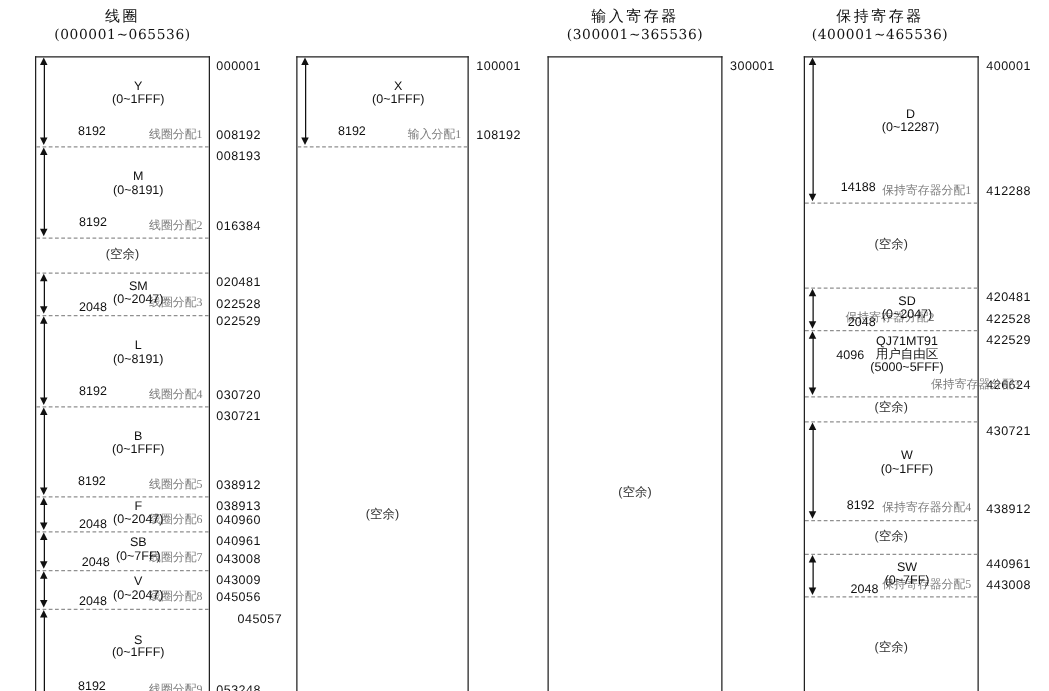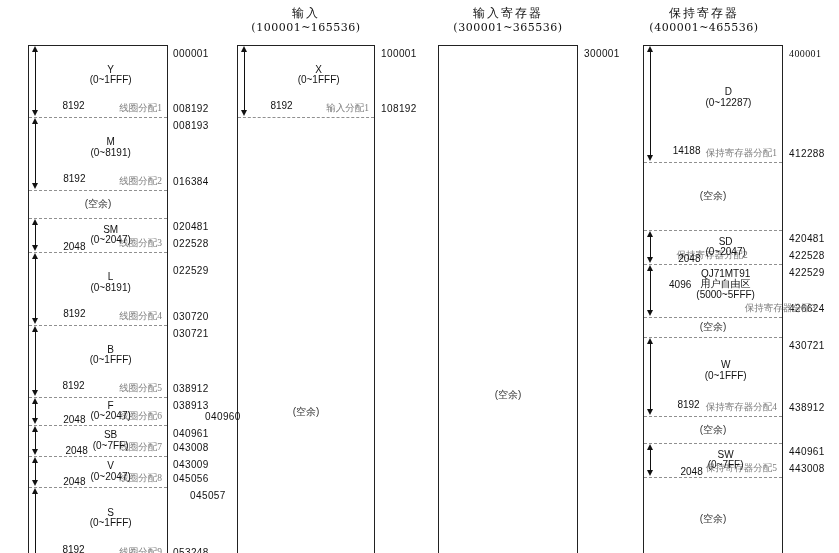--- a/index.html
+++ b/index.html
@@ -25,23 +25,23 @@
   .aln{position:absolute;left:3px;top:3px;bottom:3px;width:1px;background:#111;}
   .ah{position:absolute;left:0;width:0;height:0;border-left:3.5px solid transparent;border-right:3.5px solid transparent;}
   .ah.up{top:0;border-bottom:6px solid #111;}
   .ah.dn{bottom:0;border-top:6px solid #111;}
 </style>
 </head>
 <body>
 
 <div id="canvas">
 
-  <div class="colhead" style="left: 237px; width: 138px;">
-    <div class="ct">输入</div>
-    <div class="cr">(100001~165536)</div>
+  <div class="colhead" style="left: 28px; width: 140px;">
+    <div class="ct">线圈</div>
+    <div class="cr">(000001~065536)</div>
   </div>
   <div class="colhead" style="left: 438px; width: 140px;">
     <div class="ct">输入寄存器</div>
     <div class="cr">(300001~365536)</div>
   </div>
   <div class="colhead" style="left: 634px; width: 140px;">
     <div class="ct">保持寄存器</div>
     <div class="cr">(400001~465536)</div>
   </div>
 
@@ -94,21 +94,21 @@
       <i class="ah dn"></i>
     </div>
     <div class="segtext" style="left: 40px; top: 218px; width: 114px; height: 34px;">
       <span class="cnt">2048</span>
       <span class="stack">
         <span>SM</span>
         <span>(0~2047)</span>
       </span>
     </div>
     <div class="dash" style="left: 29px; top: 325px; width: 138px;"></div>
-    <div class="addr" style="left: 173px; top: 265px;">022529</div>
+    <div class="addr" style="left: 173px; top: 252px;">022529</div>
     <div class="addr" style="left: 173px; top: 311px;">030720</div>
     <div class="alloc" style="left: 32px; top: 311px; width: 130px;">线圈分配4</div>
     <div class="varrow" style="left: 32px; top: 253px; height: 71px;">
       <i class="ah up"></i>
       <i class="aln"></i>
       <i class="ah dn"></i>
     </div>
     <div class="segtext tall" style="left: 40px; top: 252px; width: 114px; height: 73px;">
       <span class="cnt">8192</span>
       <span class="stack">
@@ -127,21 +127,21 @@
     </div>
     <div class="segtext tall" style="left: 40px; top: 325px; width: 114px; height: 72px;">
       <span class="cnt">8192</span>
       <span class="stack">
         <span>B</span>
         <span>(0~1FFF)</span>
       </span>
     </div>
     <div class="dash" style="left: 29px; top: 425px; width: 138px;"></div>
     <div class="addr" style="left: 173px; top: 400px;">038913</div>
-    <div class="addr" style="left: 173px; top: 411px; margin-left: 32px;">040960</div>
+    <div class="addr" style="left: 173px; top: 411px;">040960</div>
     <div class="alloc" style="left: 32px; top: 411px; width: 130px;">线圈分配6</div>
     <div class="varrow" style="left: 32px; top: 398px; height: 26px;">
       <i class="ah up"></i>
       <i class="aln"></i>
       <i class="ah dn"></i>
     </div>
     <div class="segtext" style="left: 40px; top: 397px; width: 114px; height: 28px;">
       <span class="cnt">2048</span>
       <span class="stack">
         <span>F</span>
@@ -207,21 +207,21 @@
       <span class="cnt">8192</span>
       <span class="stack">
         <span>X</span>
         <span>(0~1FFF)</span>
       </span>
     </div>
     <div class="spare" style="left: 241px; top: 406px; width: 130px;">(空余)</div>
     <div class="addr" style="left: 584px; top: 48px;">300001</div>
     <div class="spare" style="left: 442px; top: 389px; width: 132px;">(空余)</div>
     <div class="dash" style="left: 644px; top: 162px; width: 138px;"></div>
-    <div class="addr" style="left: 789px; top: 48px; font-family: Liberation Serif, serif;">400001</div>
+    <div class="addr" style="left: 789px; top: 48px;">400001</div>
     <div class="addr" style="left: 789px; top: 148px;">412288</div>
     <div class="alloc" style="left: 647px; top: 148px; width: 130px;">保持寄存器分配1</div>
     <div class="varrow" style="left: 647px; top: 46px; height: 115px;">
       <i class="ah up"></i>
       <i class="aln"></i>
       <i class="ah dn"></i>
     </div>
     <div class="segtext tall" style="left: 655px; top: 45px; width: 114px; height: 117px;">
       <span class="cnt">14188</span>
       <span class="stack">

